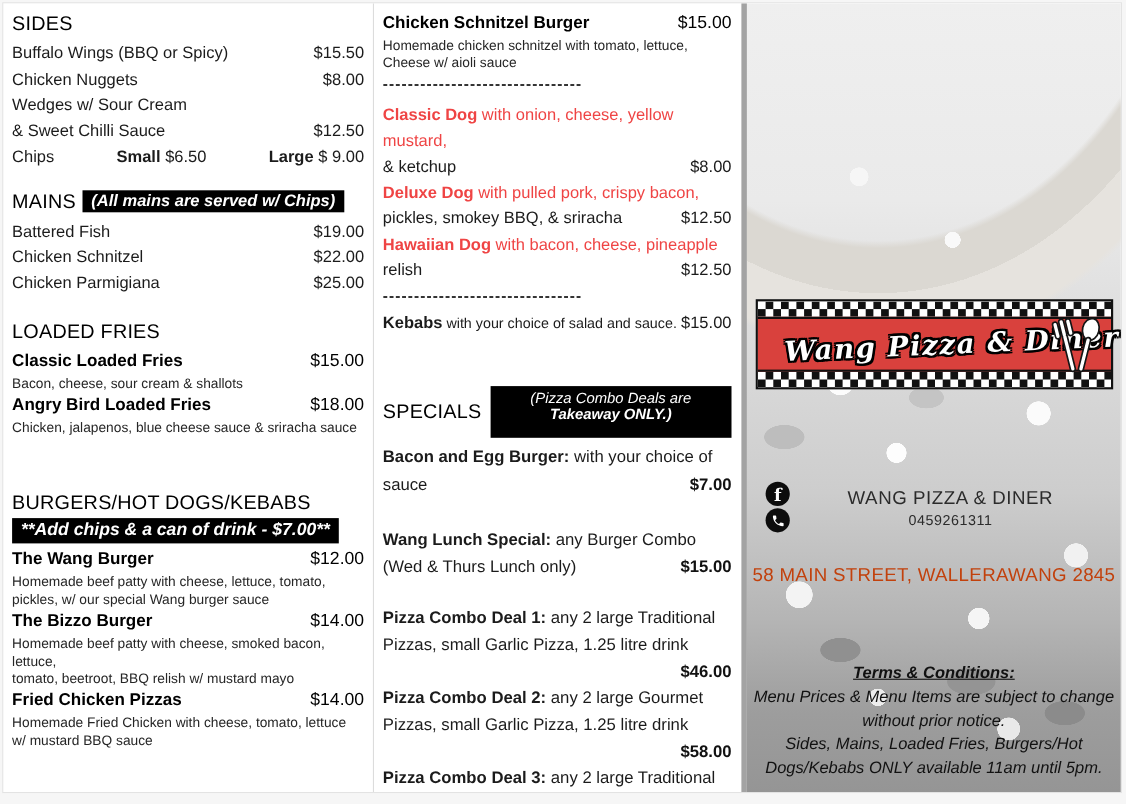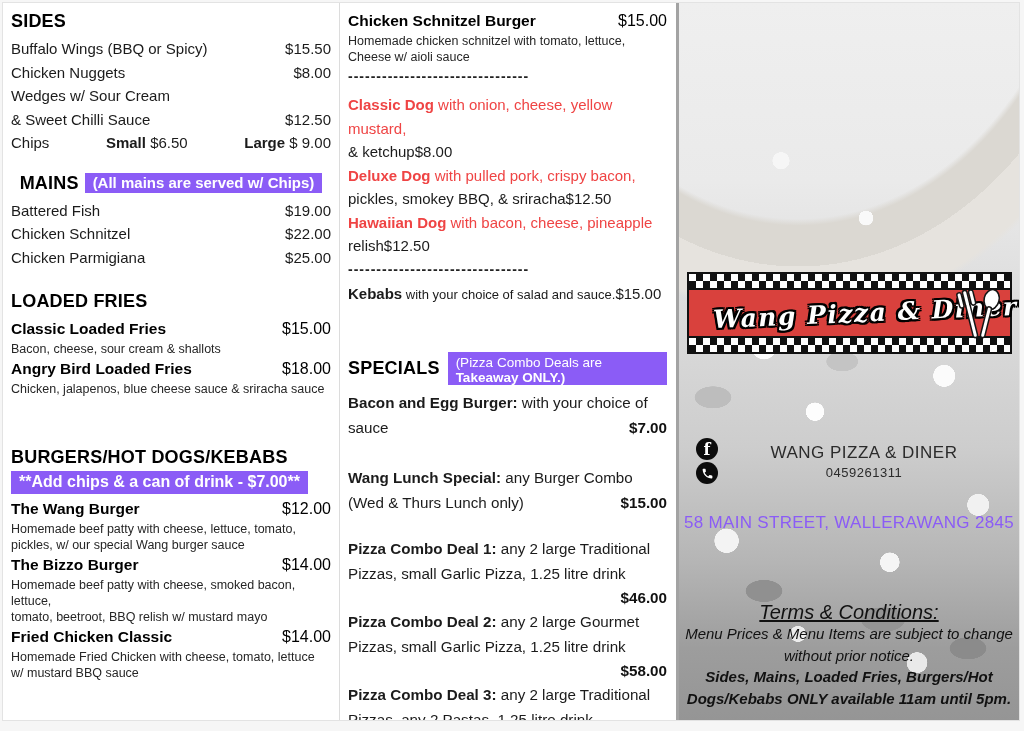--- a/index.html
+++ b/index.html
@@ -9,47 +9,47 @@
     font-family:"Liberation Sans","DejaVu Sans",sans-serif;
     -webkit-font-smoothing:antialiased;
   }
   .page{
     position:absolute;left:2px;top:2px;width:1018px;height:719px;
     background:#ffffff;border:1px solid #e3e3e3;
     display:flex;box-sizing:border-box;overflow:hidden;
   }
   .col{box-sizing:border-box;}
   .col-left{width:337px;border-right:1px solid #dcdcdc;padding:6px 8px 0 8px;}
-  .col-mid{width:339px;border-right:3px solid #a3a3a3;padding:6px 9px 0 8px;}
+  .col-mid{width:339px;border-right:5px solid #a3a3a3;padding:6px 9px 0 8px;}
   .col-right{flex:1;position:relative;overflow:hidden;}
 
   
-  .sec-title{font-size:18px;font-weight:700;margin:0;color:#000;letter-spacing:.2px;line-height:21px;}
+  .sec-title{font-size:18px;font-weight:400;margin:0;color:#000;letter-spacing:.2px;line-height:21px;}
   .mrow{display:flex;justify-content:space-between;align-items:flex-start;font-size:15px;line-height:23.5px;color:#1b1b1b;}
   .mrow .pr{white-space:pre;}
   .bold-nm{font-weight:700;font-size:15.5px;}
   .desc{font-size:12.5px;line-height:16px;color:#262626;}
-  .tag{background:#8b5cf6;color:#fff;font-weight:700;display:inline-block;padding:1px 8px 2px;}
+  .tag{background:#000000;color:#fff;font-style:italic;font-weight:700;display:inline-block;padding:1px 8px 2px;}
   .sides-block .sec-title{margin:2px 0 5px;}
   .head-flex{display:flex;align-items:center;gap:6px;}
   .mains-block{margin-top:18px;}
   .mains-block .tag{font-size:15px;}
-  .mains-block .head-flex{margin-bottom:5px;justify-content:center;}
+  .mains-block .head-flex{margin-bottom:5px;}
   .fries-block{margin-top:22px;}
   .fries-block .sec-title{margin-bottom:5px;}
   .item-name-row{display:flex;justify-content:space-between;align-items:baseline;line-height:24px;}
   .burgers-block{margin-top:50px;}
   .burgers-block .tag{font-size:16px;margin:3px 0 3px;padding:2px 8px 3px;text-align:center;}
   
   .dline{font-weight:700;font-size:14px;letter-spacing:1px;line-height:22px;color:#222;}
   .dog-line{font-size:15px;line-height:23.5px;color:#ef4444;}
-  .flex-line{display:flex;align-items:baseline;font-size:15px;line-height:23.5px;color:#1b1b1b;}
+  .flex-line{display:flex;justify-content:space-between;align-items:baseline;font-size:15px;line-height:23.5px;color:#1b1b1b;}
   .small-rest{font-size:13px;}
   .specials-head{display:flex;align-items:center;gap:8px;margin-top:46px;}
-  .specials-head .tag{font-size:13.5px;padding:3px 8px 0;font-weight:400;}
+  .specials-head .tag{font-size:13.5px;padding:3px 8px 14px;font-weight:400;text-align:center;}
   .specials-head .tag b{font-weight:800;}
   .sp-item{margin-top:0;}
   .sp-line{display:flex;justify-content:space-between;align-items:baseline;font-size:15.2px;line-height:24.5px;color:#1b1b1b;}
   .sp-plain{font-size:15.2px;line-height:24.5px;color:#1b1b1b;}
   .sp-priceline{text-align:right;font-weight:700;font-size:15.2px;line-height:24px;color:#111;}
   .sp-lead{font-weight:700;}
   .sp-price{font-weight:700;color:#111;}
   .gap26{height:26px;} .gap22{height:22px;}
 
   
@@ -105,25 +105,25 @@
     background:#0c0c0c;display:flex;align-items:center;justify-content:center;
   }
   .icon-fb{left:17px;top:435px;}
   .icon-ph{left:17px;top:459px;}
   .icon-fb span{
     color:#fff;font-family:"DejaVu Serif","Liberation Serif",serif;
     font-weight:700;font-size:16px;line-height:1;transform:translateY(1px);
   }
   .contact-name{position:absolute;left:40px;right:10px;top:440px;text-align:center;font-size:17px;letter-spacing:.5px;color:#2b2b2b;}
   .contact-phone{position:absolute;left:40px;right:10px;top:462px;text-align:center;font-size:13px;letter-spacing:.5px;color:#2b2b2b;}
-  .address{position:absolute;left:0;right:0;top:510px;text-align:center;font-size:17px;letter-spacing:.3px;color:#8b5cf6;}
+  .address{position:absolute;left:0;right:0;top:510px;text-align:center;font-size:17px;letter-spacing:.3px;color:#c2410c;}
   .terms{position:absolute;left:6px;right:6px;top:598px;text-align:center;color:#111;}
-  .terms-title{font-size:20px;font-style:italic;font-weight:400;text-decoration:underline;line-height:22px;}
+  .terms-title{font-size:15px;font-style:italic;font-weight:700;text-decoration:underline;line-height:22px;}
   .terms-line{font-size:15px;font-style:italic;line-height:21.5px;}
-  .terms-line.bold{font-weight:700;}
+  .terms-line.bold{font-weight:400;}
 </style>
 </head>
 <body>
 
 <div class="page">
 
   <div class="col col-left">
 
     <section class="sides-block">
       <h2 class="sec-title">SIDES</h2>
@@ -192,21 +192,21 @@
       </div>
       <div class="desc">Homemade beef patty with cheese, lettuce, tomato,</div>
       <div class="desc">pickles, w/ our special Wang burger sauce</div>
       <div class="item-name-row">
         <span class="bold-nm">The Bizzo Burger</span>
         <span class="pr">$14.00</span>
       </div>
       <div class="desc">Homemade beef patty with cheese, smoked bacon, lettuce,</div>
       <div class="desc">tomato, beetroot, BBQ relish w/ mustard mayo</div>
       <div class="item-name-row">
-        <span class="bold-nm">Fried Chicken Classic</span>
+        <span class="bold-nm">Fried Chicken Pizzas</span>
         <span class="pr">$14.00</span>
       </div>
       <div class="desc">Homemade Fried Chicken with cheese, tomato, lettuce</div>
       <div class="desc">w/ mustard BBQ sauce</div>
     </section>
   </div>
 
   <div class="col col-mid">
 
     <div class="item-name-row">

